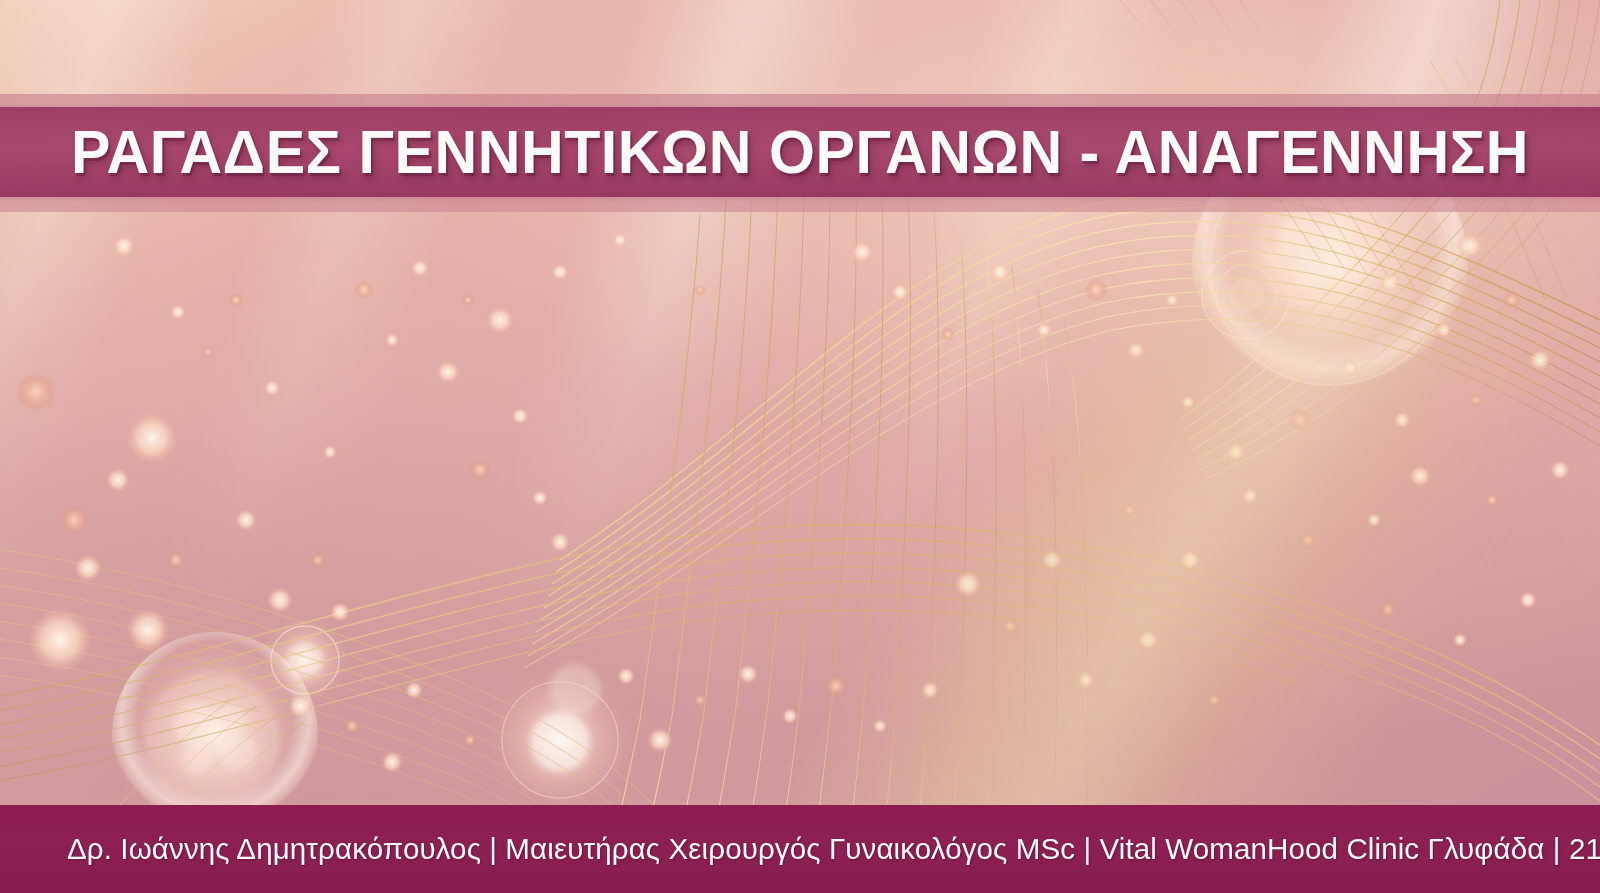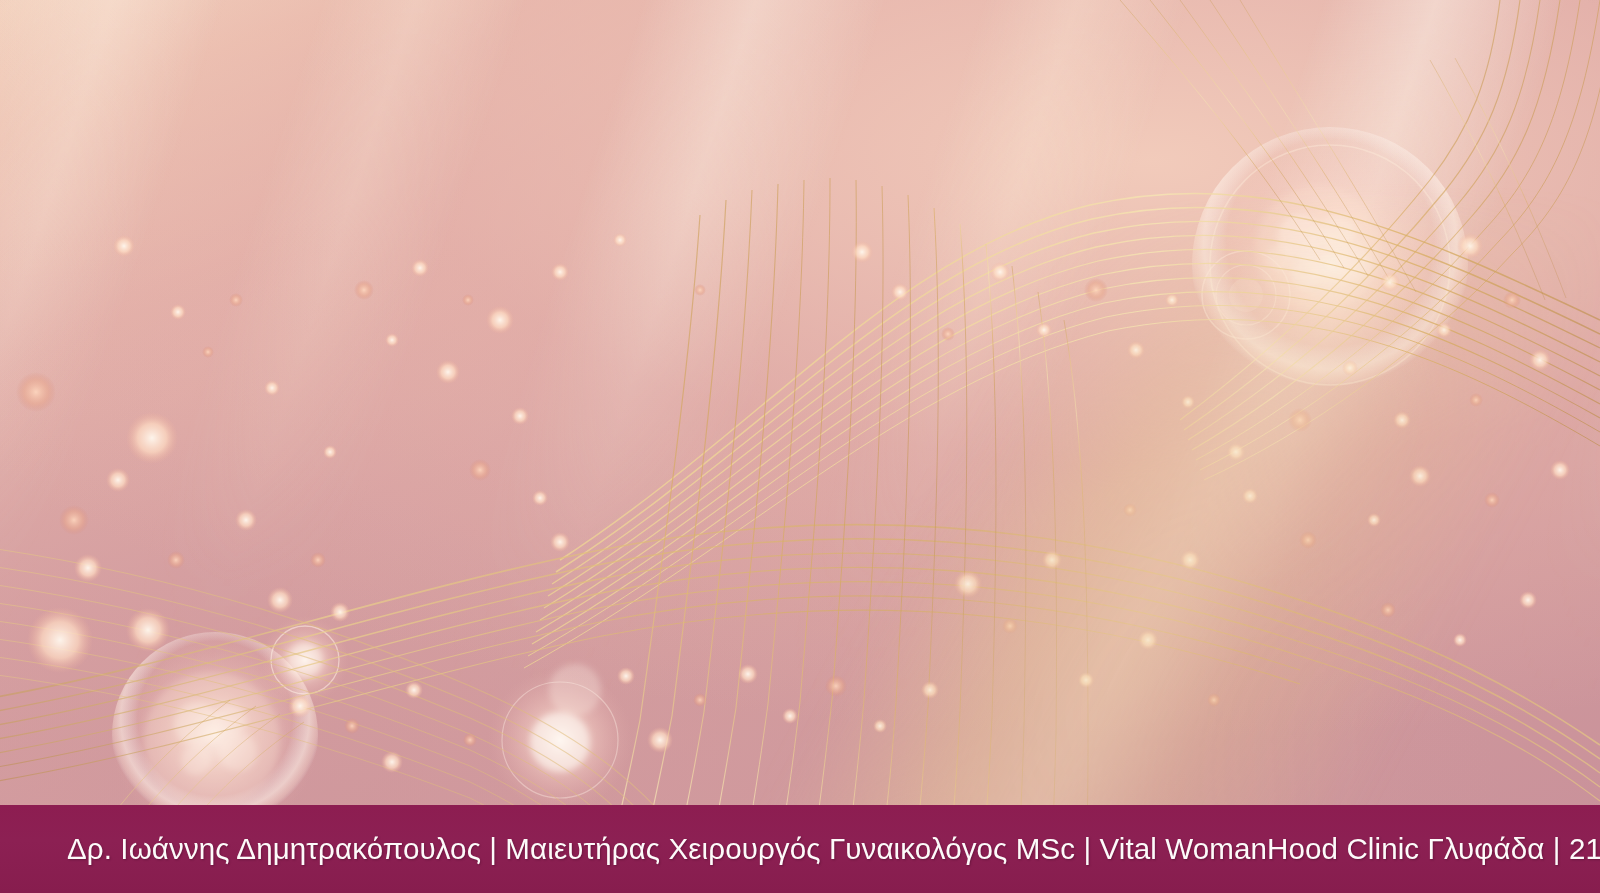--- a/index.html
+++ b/index.html
@@ -395,18 +395,24 @@
       <circle cx="700" cy="290" r="6" fill="url(#bokWarm)"></circle>
       <circle cx="272" cy="388" r="8" fill="url(#bok)"></circle>
       <circle cx="208" cy="352" r="6" fill="url(#bokWarm)"></circle>
       <circle cx="330" cy="452" r="7" fill="url(#bok)"></circle>
     </g>
   </svg>
 
   <div class="layer" id="bg-ribbon"></div>
   <div class="layer" id="bg-vignette"></div>
 
+  <div id="title-banner">
+    <div class="strip-top"></div>
+    <div class="strip-main"></div>
+    <div class="strip-bottom"></div>
+    <div id="title-text">ΡΑΓΑΔΕΣ ΓΕΝΝΗΤΙΚΩΝ ΟΡΓΑΝΩΝ - ΑΝΑΓΕΝΝΗΣΗ</div>
+  </div>
 
   <div id="footer-bar">
     <div id="footer-text">Δρ. Ιωάννης Δημητρακόπουλος | Μαιευτήρας Χειρουργός Γυναικολόγος MSc | Vital WomanHood Clinic Γλυφάδα | 210 6716126</div>
   </div>
 
 </div>
 
 </body></html>

